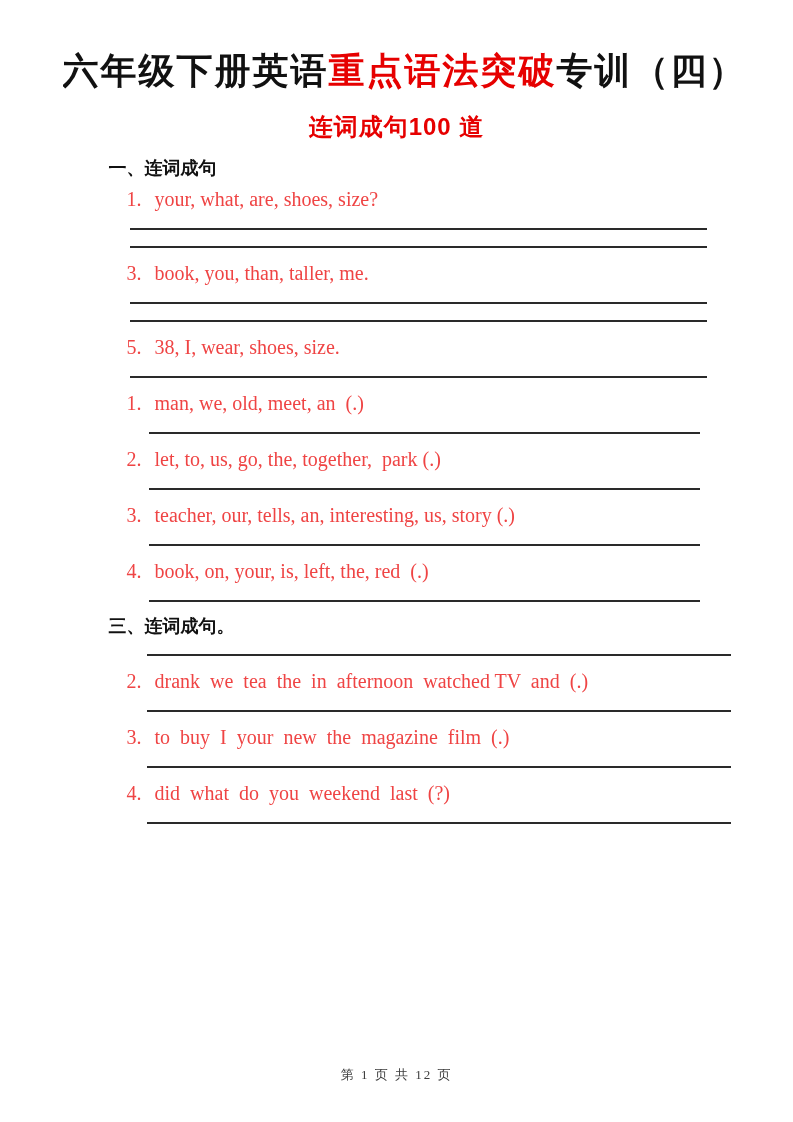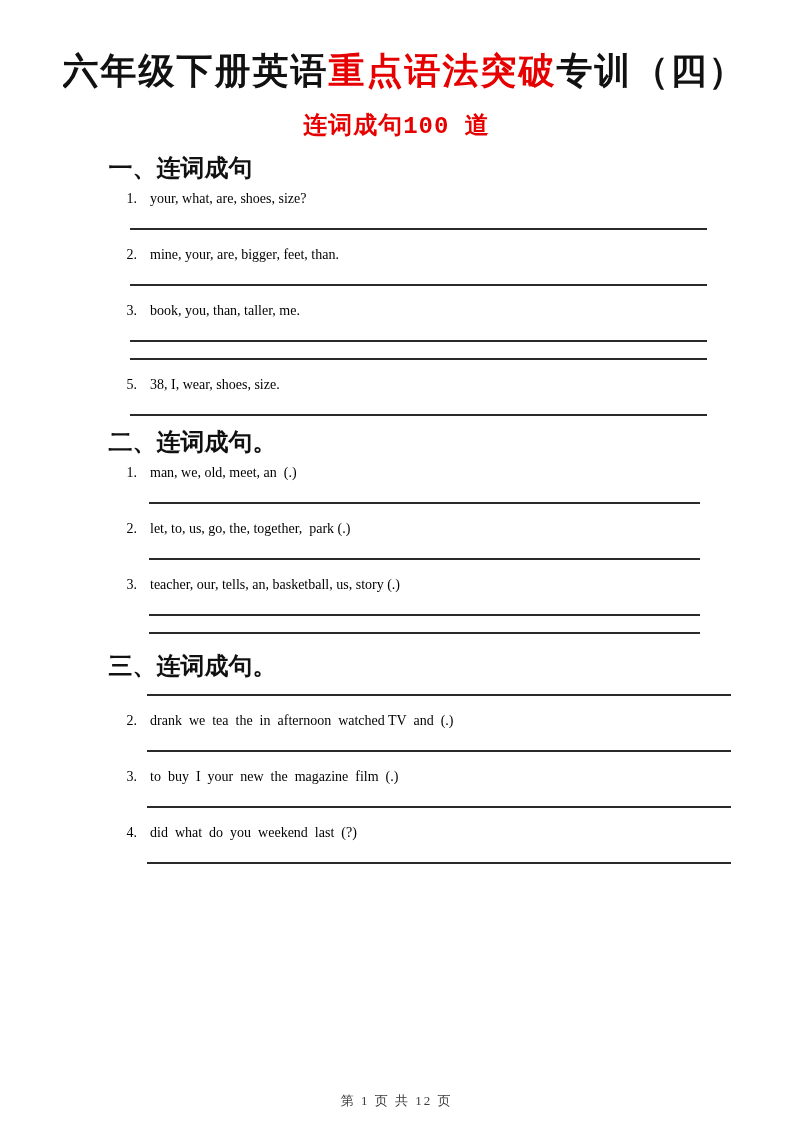--- a/index.html
+++ b/index.html
@@ -22,103 +22,102 @@
     font-size: 36px;
     line-height: 42px;
     letter-spacing: 2px;
     color: #111111;
     white-space: nowrap;
   }
   .doc-title .red { color: #e60000; }
   .doc-subtitle {
     margin-top: 22px;
     text-align: center;
-    font-family: Liberation Mono, monospace;
+    font-family: Liberation Sans, sans-serif;
     font-weight: bold;
     font-size: 24px;
     line-height: 26px;
     color: #e60000;
     letter-spacing: 1px;
   }
   .section-heading {
     margin: 16px 0 0 46px;
     font-family: "Liberation Sans", sans-serif;
     font-weight: bold;
-    font-size: 24px;
+    font-size: 18px;
     line-height: 24px;
     color: #111111;
   }
   .section-heading.s2 { margin-top: 14px; }
-  .section-heading.s3 { margin-top: 20px; }
+  .section-heading.s3 { margin-top: 12px; }
   .item-line {
     margin: 6px 0 0 64px;
-    font-size: 14px;
+    font-size: 20px;
     line-height: 26px;
-    color: #000000;
+    color: #ef4444;
   }
   .item-num {
     display: inline-block;
     margin-right: 13px;
   }
   .item-text { white-space: pre-wrap; }
   .blank {
     height: 0;
     border-bottom: 2px solid #2a2a2a;
     margin-top: 16px;
     margin-bottom: 12px;
   }
   .blank.s1 { margin-left: 67px; width: 577px; }
   .blank.s2 { margin-left: 86px; width: 551px; }
   .blank.s3 { margin-left: 84px; width: 586px; }
   .page-footer {
     position: absolute;
     left: 0; right: 0;
-    bottom: 12px;
+    bottom: 38px;
     text-align: center;
     font-size: 13px;
     letter-spacing: 2px;
     color: #3d3d3d;
   }
 </style>
 </head>
 <body>
 
 <div class="page">
 
   <div class="doc-title"><span>六年级下册英语</span><span class="red">重点语法突破</span><span>专训（四）</span></div>
 
   <div class="doc-subtitle">连词成句100 道</div>
 
   <div class="section-heading s1">一、连词成句</div>
 
   <div class="item-line"><span class="item-num">1.</span><span class="item-text">your, what, are, shoes, size?</span></div>
   <div class="blank s1"></div>
 
-  <div class="item-line"><span class="item-num">2.</span><span class="item-text">mine, your, are, bigger, feet, than.</span></div>
   <div class="blank s1"></div>
 
   <div class="item-line"><span class="item-num">3.</span><span class="item-text">book, you, than, taller, me.</span></div>
   <div class="blank s1"></div>
 
   <div class="blank s1"></div>
 
   <div class="item-line"><span class="item-num">5.</span><span class="item-text">38, I, wear, shoes, size.</span></div>
   <div class="blank s1"></div>
 
-  <div class="section-heading s2">二、连词成句。</div>
 
   <div class="item-line"><span class="item-num">1.</span><span class="item-text">man, we, old, meet, an  (.)</span></div>
   <div class="blank s2"></div>
 
   <div class="item-line"><span class="item-num">2.</span><span class="item-text">let, to, us, go, the, together,  park (.)</span></div>
   <div class="blank s2"></div>
 
-  <div class="item-line"><span class="item-num">3.</span><span class="item-text">teacher, our, tells, an, basketball, us, story (.)</span></div>
+  <div class="item-line"><span class="item-num">3.</span><span class="item-text">teacher, our, tells, an, interesting, us, story (.)</span></div>
   <div class="blank s2"></div>
 
+  <div class="item-line"><span class="item-num">4.</span><span class="item-text">book, on, your, is, left, the, red  (.)</span></div>
   <div class="blank s2"></div>
 
   <div class="section-heading s3">三、连词成句。</div>
 
   <div class="blank s3"></div>
 
   <div class="item-line"><span class="item-num">2.</span><span class="item-text">drank  we  tea  the  in  afternoon  watched TV  and  (.)</span></div>
   <div class="blank s3"></div>
 
   <div class="item-line"><span class="item-num">3.</span><span class="item-text">to  buy  I  your  new  the  magazine  film  (.)</span></div>

